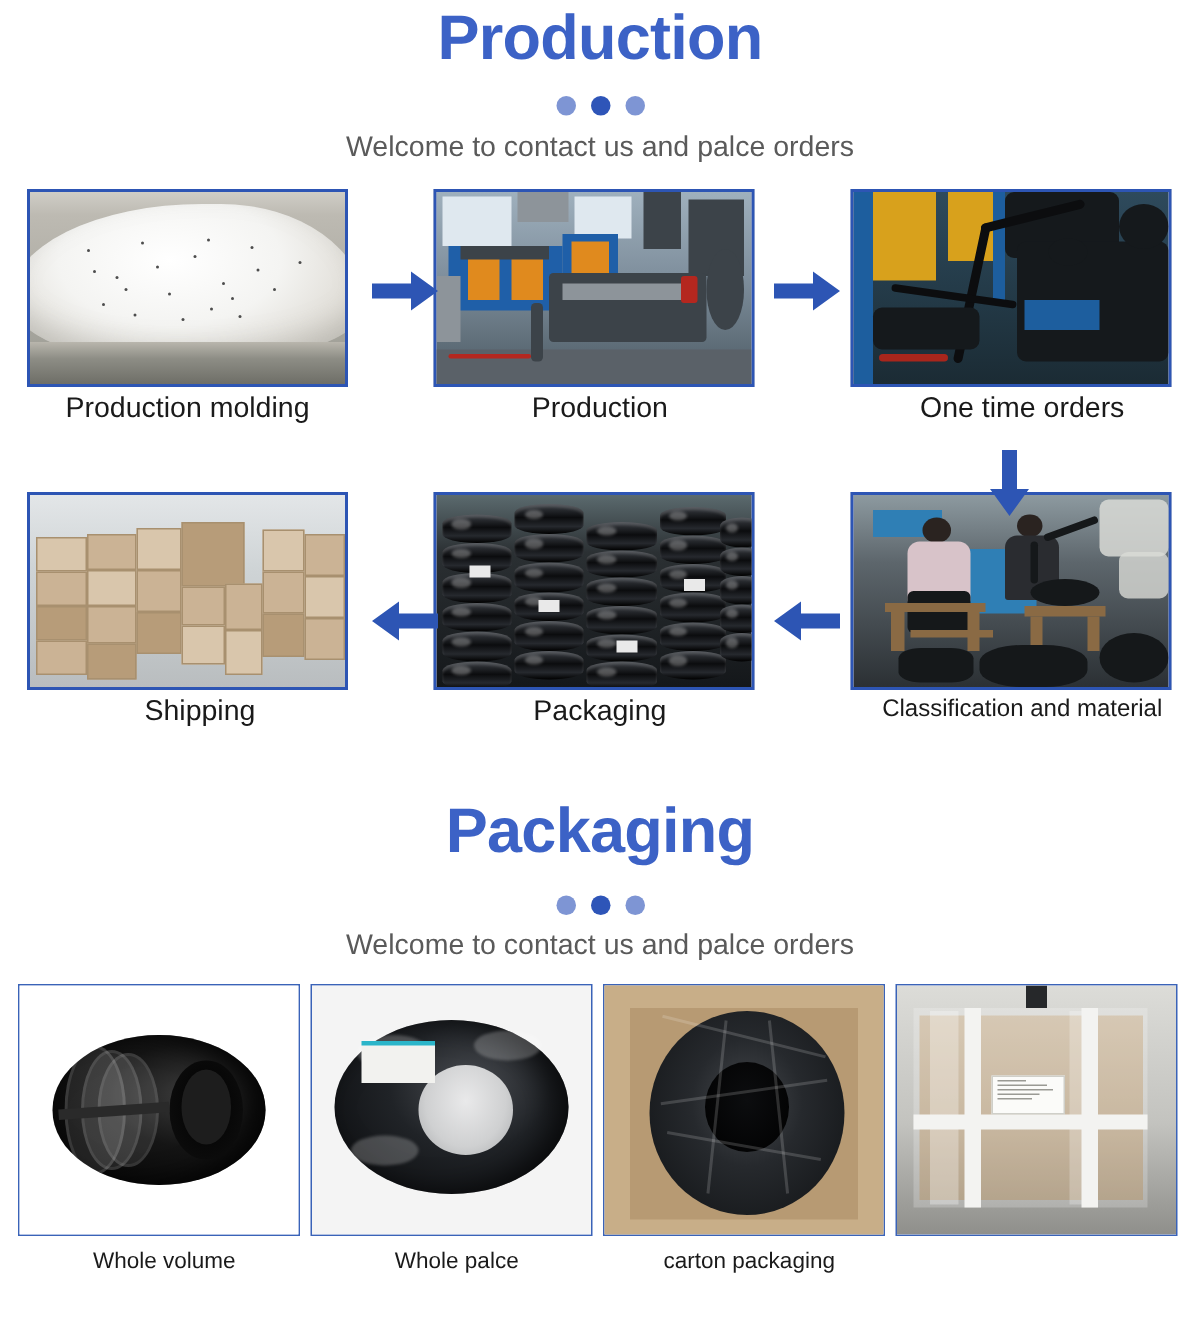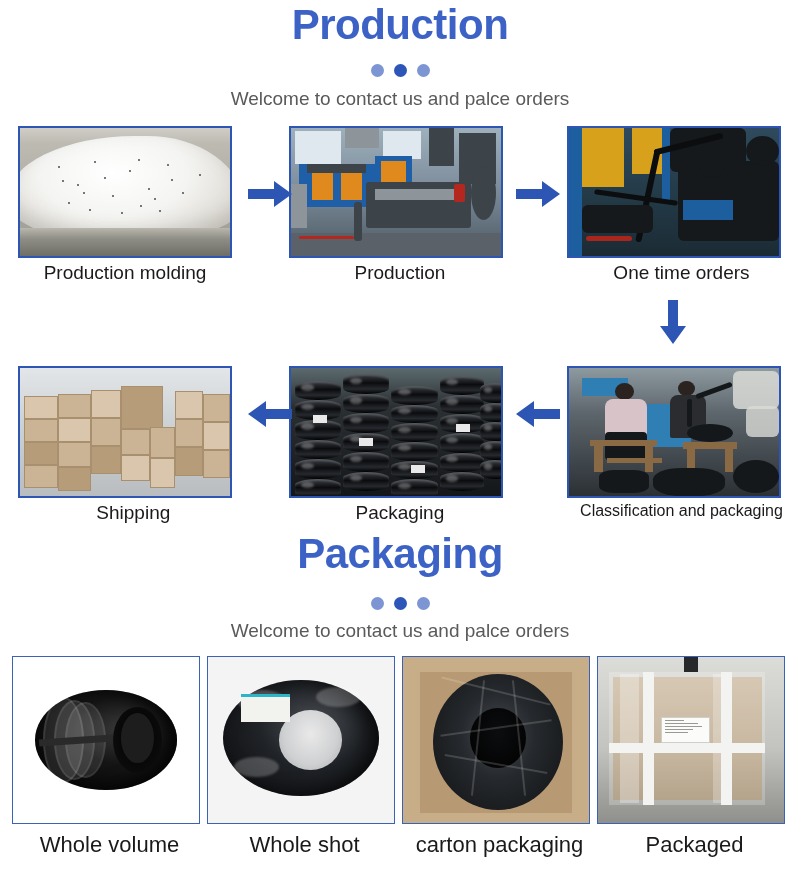--- a/index.html
+++ b/index.html
@@ -118,21 +118,21 @@
   .w-body { position:absolute; border-radius:8px 8px 2px 2px; }
   .w-bench { position:absolute; background:#8a6a44; }
   .w-dark { position:absolute; background:#15181a; border-radius:4px; }
   .w-bag { position:absolute; background:#d9dbd6; border-radius:6px; }
 
   
   .pk-row { display:flex; }
   .pk-cell { width:197px; }
   .pk-thumb { border:1px solid #3a63b8; background:#fff; position:relative; overflow:hidden; }
   .pk-cap {
-    text-align:center; font-size:22px; color:#1a1a1a; line-height:1.28; margin-top:7px;
+    text-align:center; font-size:15px; color:#1a1a1a; line-height:1.28; margin-top:7px;
     font-family: "Liberation Sans", sans-serif;
   }
 
   
   .hosecoil { background:#ffffff; }
   .hc-body {
     position:absolute; left:12%; top:20%; width:76%; height:60%;
     background: radial-gradient(ellipse at 62% 40%, #3a3a3a 0%, #151515 40%, #000 100%);
     border-radius: 50%;
     box-shadow: inset -12px 0 18px rgba(0,0,0,.7);
@@ -288,21 +288,21 @@
       <svg width="44" height="28" viewBox="0 0 44 28">
           <path d="M0 9 H26 V1 L44 14 L26 27 V19 H0 Z" fill="#2d55b4"></path>
         </svg>
     </div>
     <div class="arrow arr-down" style="left:659px; top:300px;">
       <svg width="28" height="44" viewBox="0 0 28 44">
           <path d="M9 0 H19 V26 H27 L14 44 L1 26 H9 Z" fill="#2d55b4"></path>
         </svg>
     </div>
 
-    <div class="flow-row" style="position:absolute; left:0; top:366px; width:800px;">
+    <div class="flow-row" style="position:absolute; left:0; top:328px; width:800px;">
 
       <div class="cell">
         <div class="thumb" style="width:214px; height:132px; margin-left:18px;">
           <div class="ph boxes">
             <div class="bx l" style="left:2%; top:22%; width:16%; height:18%"></div>
             <div class="bx" style="left:2%; top:40%; width:16%; height:18%"></div>
             <div class="bx d" style="left:2%; top:58%; width:16%; height:18%"></div>
             <div class="bx" style="left:2%; top:76%; width:16%; height:18%"></div>
             <div class="bx" style="left:18%; top:20%; width:16%; height:19%"></div>
             <div class="bx l" style="left:18%; top:39%; width:16%; height:19%"></div>
@@ -460,21 +460,21 @@
             <div class="w-bench" style="left:18%; top:70%; width:26%; height:4%;"></div>
 
             <div class="w-dark" style="left:56%; top:44%; width:22%; height:14%; border-radius:50%;"></div>
             <div class="w-dark" style="left:78%; top:72%; width:22%; height:26%; border-radius:50%;"></div>
             <div class="w-dark" style="left:40%; top:78%; width:34%; height:22%; border-radius:40%;"></div>
             <div class="w-dark" style="left:14%; top:80%; width:24%; height:18%; border-radius:30%;"></div>
             <div class="w-dark" style="left:60%; top:16%; width:18%; height:5px; transform:rotate(-20deg); border-radius:3px;"></div>
             <div class="w-dark" style="left:56%; top:24%; width:5px; height:22%; border-radius:3px;"></div>
           </div>
         </div>
-        <div class="caption small" style="margin-left:30px;">Classification and packaging</div>
+        <div class="caption small" style="margin-left:30px;">Classification and material</div>
       </div>
     </div>
 
     <div class="arrow arr-left" style="left:248px; top:400px;">
       <svg width="44" height="28" viewBox="0 0 44 28">
           <path d="M44 9 H18 V1 L0 14 L18 27 V19 H44 Z" fill="#2d55b4"></path>
         </svg>
     </div>
     <div class="arrow arr-left" style="left:516px; top:400px;">
       <svg width="44" height="28" viewBox="0 0 44 28">
@@ -519,21 +519,21 @@
           <div class="ph wrapcoil">
             <div class="wr-body"></div>
             <div class="wr-hole"></div>
             <div class="wr-shine" style="left:16%; top:20%; width:26%; height:14%;"></div>
             <div class="wr-shine" style="left:58%; top:18%; width:24%; height:12%;"></div>
             <div class="wr-shine" style="left:14%; top:60%; width:24%; height:12%;"></div>
             <div class="wr-label" style="left:18%; top:22%; width:26%; height:17%;"></div>
           </div>
         </div>
         <div class="pk-cap">
-          <div>Whole shot</div>
+          <div>Whole palce</div>
         </div>
       </div>
 
       <div class="pk-cell">
         <div class="pk-thumb" style="width:188px; height:168px;">
           <div class="ph carton">
             <div class="ct-box" style="left:0; top:0; width:100%; height:100%;"></div>
             <div class="ct-inner" style="left:6%; top:6%; width:88%; height:88%;"></div>
             <div class="ct-box" style="left:0; top:0; width:9%; height:100%;"></div>
             <div class="ct-box" style="left:91%; top:0; width:9%; height:100%;"></div>
@@ -566,18 +566,17 @@
             <div class="pl-label" style="left:34%; top:36%; width:26%; height:16%;">
               <i style="width:40%"></i>
                 <i style="width:70%"></i>
                 <i style="width:80%"></i>
                 <i style="width:60%"></i>
                 <i style="width:50%"></i>
             </div>
           </div>
         </div>
         <div class="pk-cap">
-          <div>Packaged</div>
         </div>
       </div>
     </div>
   </div>
 </div>
 
 </body></html>

